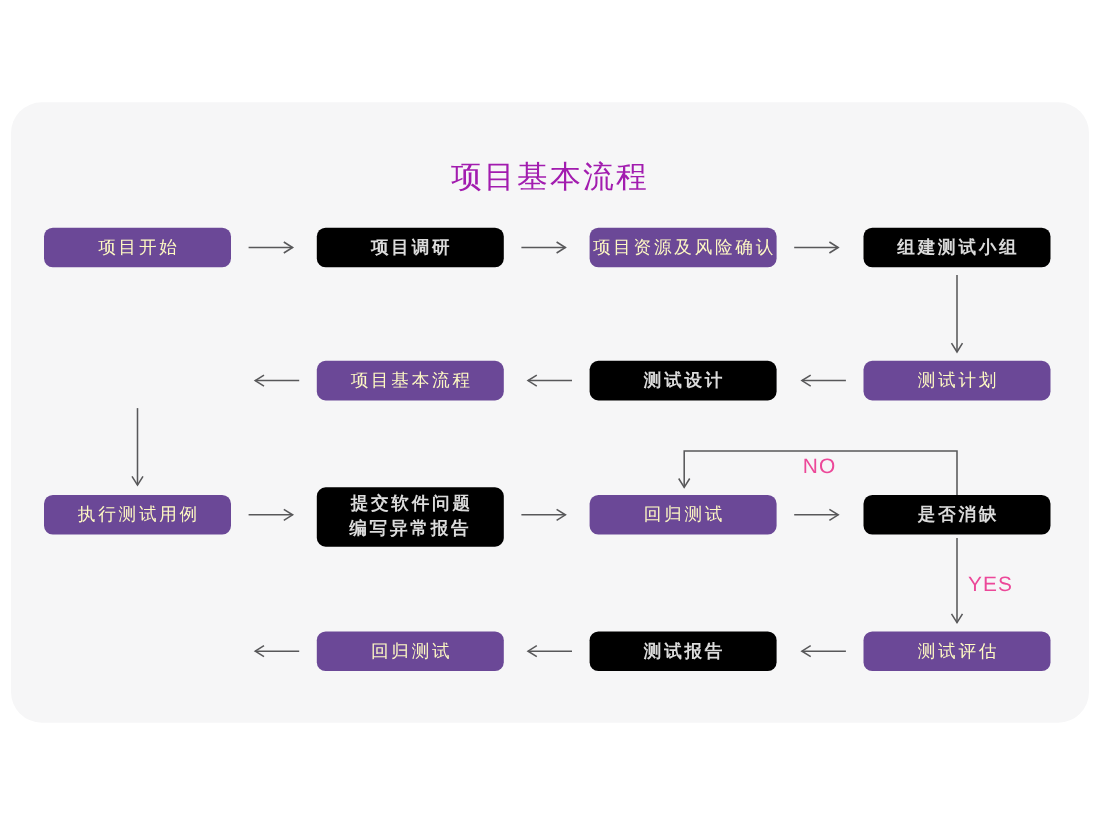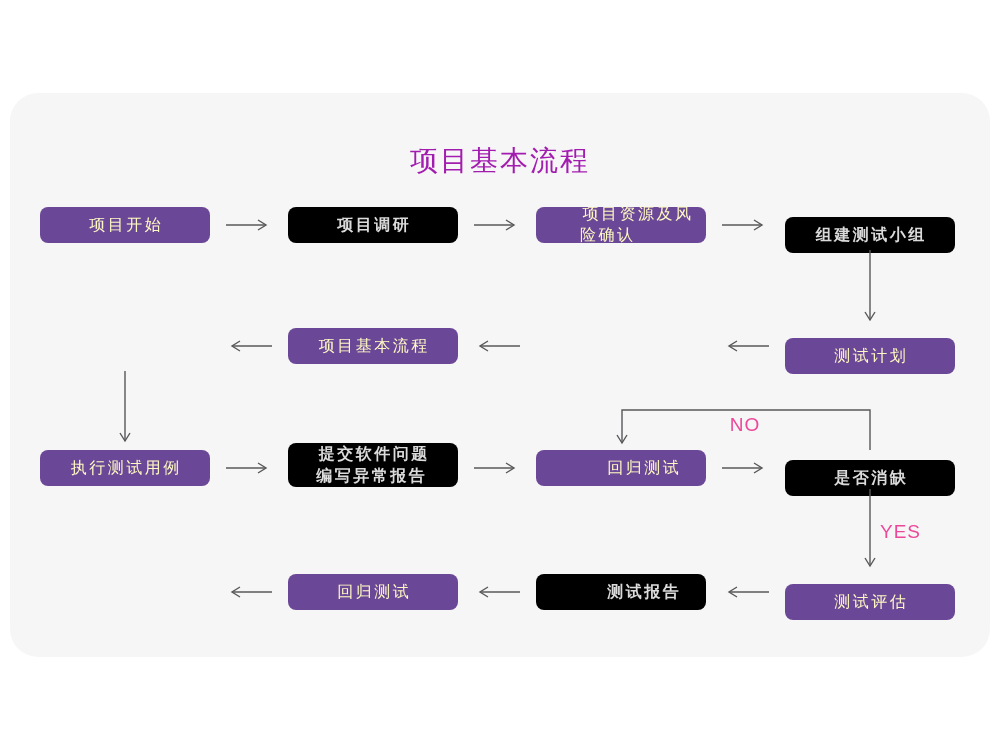--- a/index.html
+++ b/index.html
@@ -20,23 +20,23 @@
     letter-spacing:2px;font-weight:500;
   }
   .node{
     position:absolute;width:170px;height:36px;
     border-radius:8px;display:flex;align-items:center;justify-content:center;
     font-size:16px;letter-spacing:2.5px;text-indent:2.5px;
     box-sizing:border-box;
   }
   .node.purple{background:#6B4897;color:#fef9c3;}
   .node.gray{background:#000000;color:#DBDBDB;font-weight:bold;}
-  .node.two-line{height:44px;white-space:pre-line;line-height:1.35;}
+  .node.two-line{height:54px;white-space:pre-line;text-align:center;line-height:1.35;}
   
-  .c1{left:40px;} .c2{left:288px;} .c3{left:536px;padding-left:44px;} .c4{left:785px;margin-top:10px;}
+  .c1{left:40px;} .c2{left:288px;} .c3{left:536px;} .c4{left:785px;}
   
   .r1{top:207px;} .r2{top:328px;} .r3{top:450px;} .r4{top:574px;}
   .r3tall{top:443px;}
   .arrows{position:absolute;left:0;top:0;width:1000px;height:750px;pointer-events:none;}
   .edge-label{
     position:absolute;font-size:19px;color:#ec4899;letter-spacing:1px;
   }
   .edge-label.no{left:718px;top:414px;width:54px;text-align:center;}
   .edge-label.yes{left:880px;top:521px;}
 </style>
@@ -47,20 +47,21 @@
   <div class="card"></div>
 
   <div class="title">项目基本流程</div>
 
   <div class="node purple c1 r1">项目开始</div>
   <div class="node gray c2 r1">项目调研</div>
   <div class="node purple c3 r1">项目资源及风险确认</div>
   <div class="node gray c4 r1">组建测试小组</div>
 
   <div class="node purple c2 r2">项目基本流程</div>
+  <div class="node gray c3 r2">测试设计</div>
   <div class="node purple c4 r2">测试计划</div>
 
   <div class="node purple c1 r3">执行测试用例</div>
   <div class="node gray two-line c2 r3tall">提交软件问题
 编写异常报告</div>
   <div class="node purple c3 r3">回归测试</div>
   <div class="node gray c4 r3">是否消缺</div>
 
   <div class="node purple c2 r4">回归测试</div>
   <div class="node gray c3 r4">测试报告</div>

